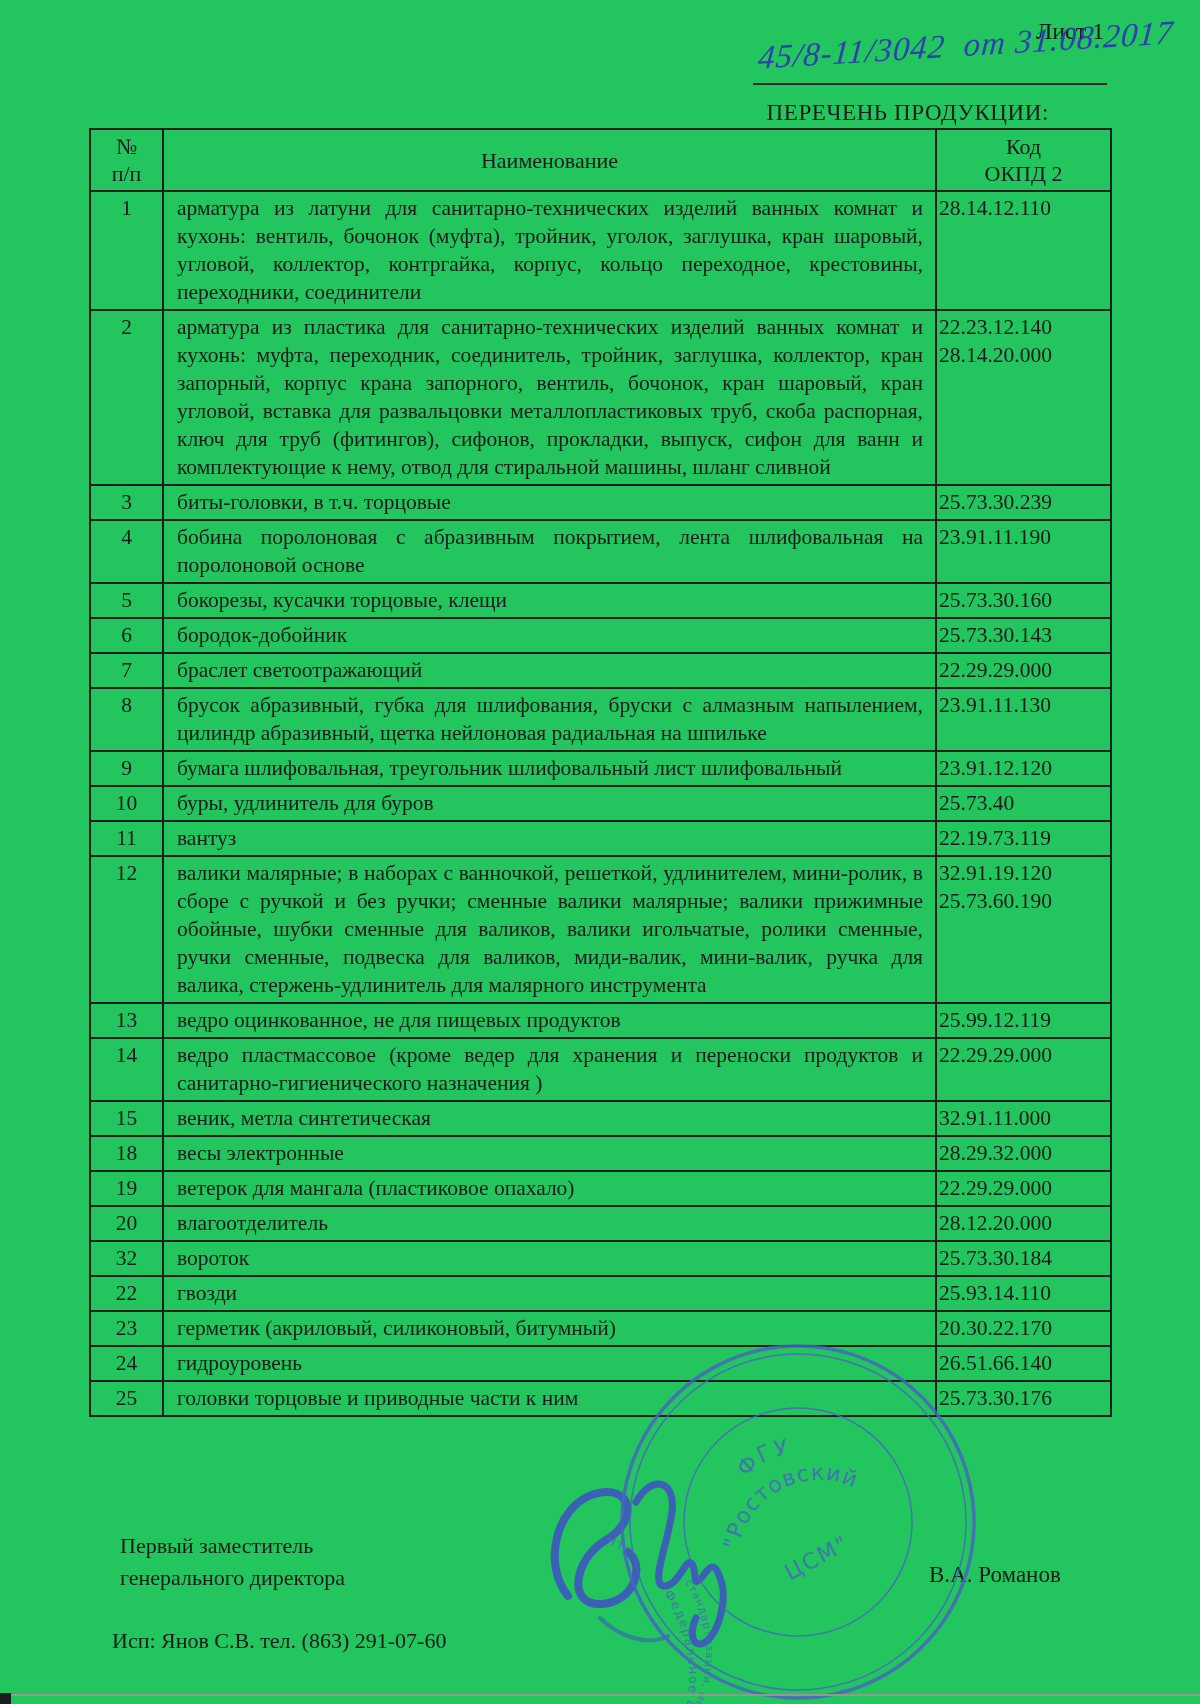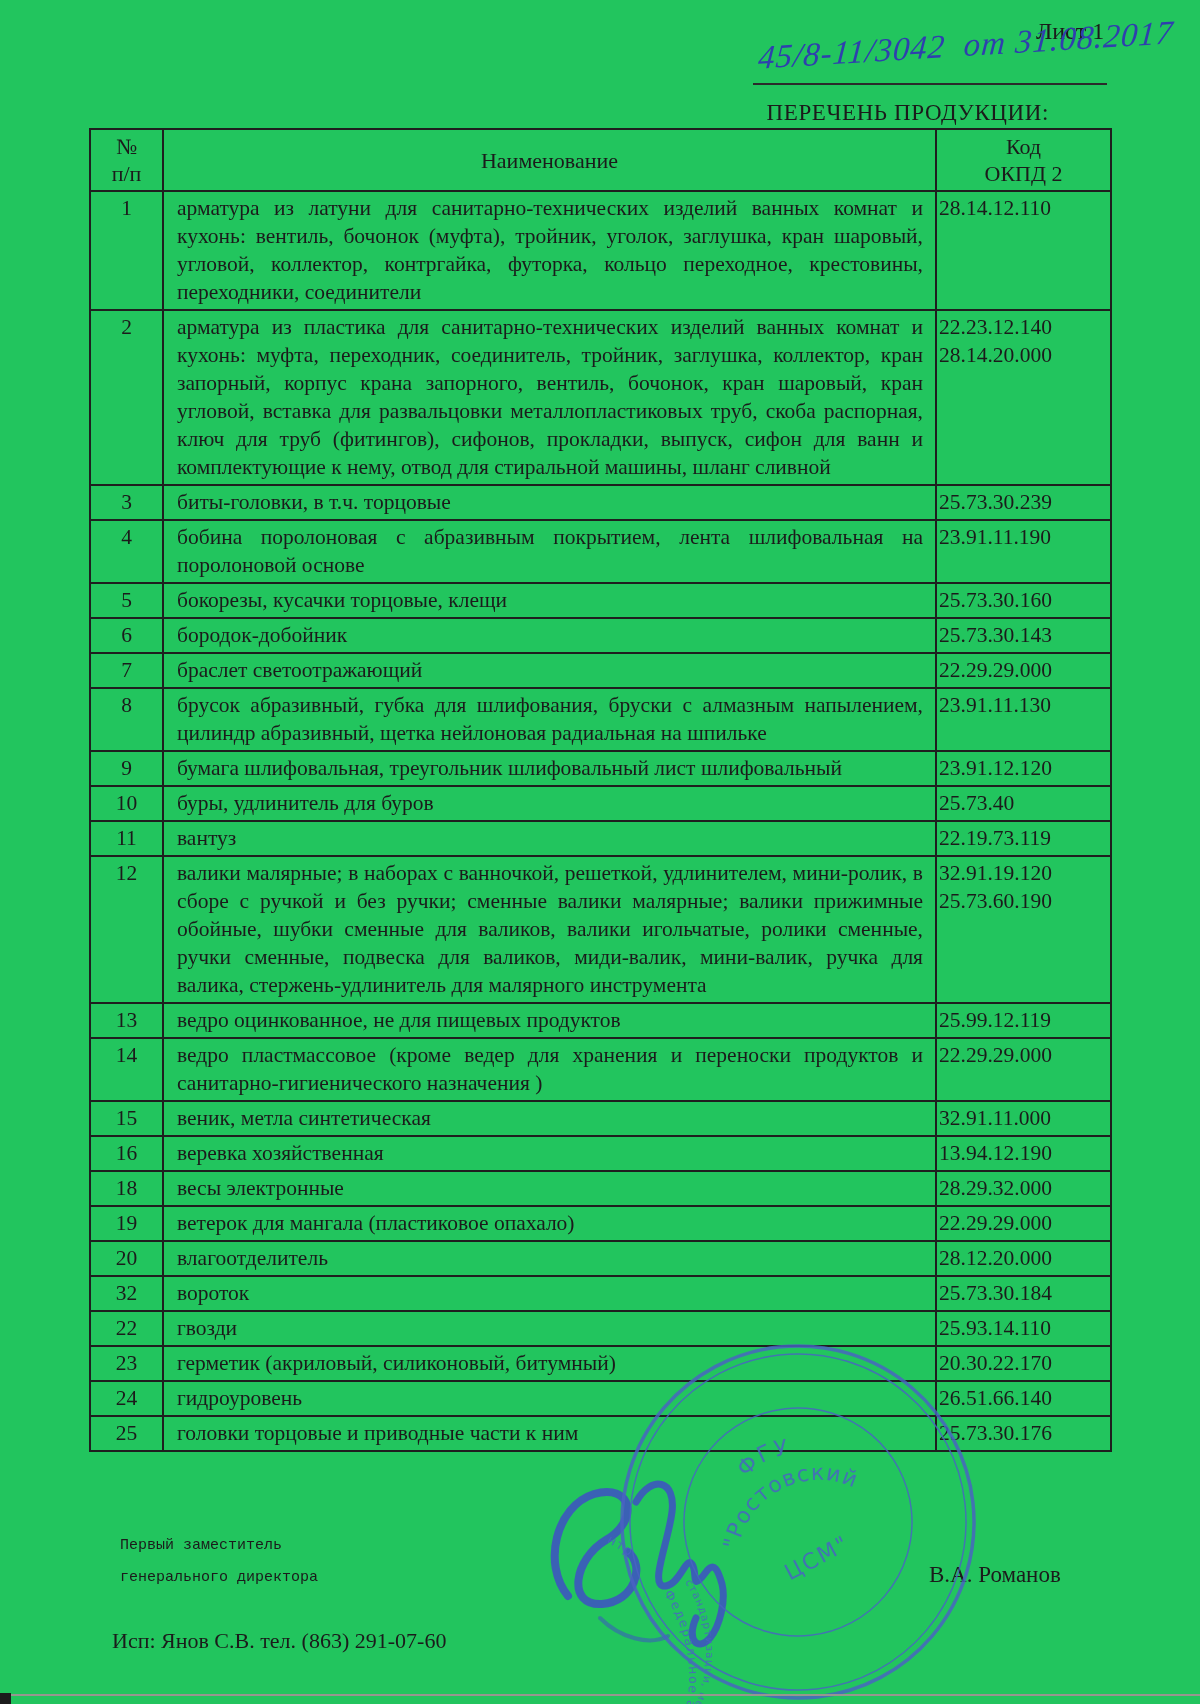--- a/index.html
+++ b/index.html
@@ -54,21 +54,21 @@
     text-align:center; padding:3px 2px; line-height:27px; font-size:22px;
   }
   td.c-num{ text-align:center; vertical-align:top; padding:2px 2px 3px 2px; line-height:28px;}
   td.c-name{
     text-align:justify; vertical-align:top;
     padding:2px 12px 3px 13px; line-height:28px;
   }
   td.c-code{ vertical-align:top; padding:2px 2px 3px 2px; line-height:28px;}
   .footer-title{
     position:absolute; left:120px; top:1530px;
-    font-size:15px; line-height:32px;font-family:Liberation Mono, monospace;
+    font-size:22px; line-height:32px;
   }
   .signatory-name{
     position:absolute; left:929px; top:1562px;
     font-size:23px;
   }
   .executor{
     position:absolute; left:112px; top:1628px;
     font-size:22px;
   }
   .signature-svg{
@@ -116,21 +116,21 @@
         <th>Наименование</th>
         <th>
           <div>Код</div>
           <div>ОКПД 2</div>
         </th>
       </tr>
     </thead>
     <tbody>
         <tr>
           <td class="c-num">1</td>
-          <td class="c-name">арматура из латуни для санитарно-технических изделий ванных комнат и кухонь: вентиль, бочонок (муфта), тройник, уголок, заглушка, кран шаровый, угловой, коллектор, контргайка, футорка, кольцо переходное, крестовины, переходники, соединители</td>
+          <td class="c-name">арматура из латуни для санитарно-технических изделий ванных комнат и кухонь: вентиль, бочонок (муфта), тройник, уголок, заглушка, кран шаровый, угловой, коллектор, контргайка, корпус, кольцо переходное, крестовины, переходники, соединители</td>
           <td class="c-code">
             <div>28.14.12.110</div>
           </td>
         </tr>
         <tr>
           <td class="c-num">2</td>
           <td class="c-name">арматура из пластика для санитарно-технических изделий ванных комнат и кухонь: муфта, переходник, соединитель, тройник, заглушка, коллектор, кран запорный, корпус крана запорного, вентиль, бочонок, кран шаровый, кран угловой, вставка для развальцовки металлопластиковых труб, скоба распорная, ключ для труб (фитингов), сифонов, прокладки, выпуск, сифон для ванн и комплектующие к нему, отвод для стиральной машины, шланг сливной</td>
           <td class="c-code">
             <div>22.23.12.140</div>
             <div>28.14.20.000</div>
@@ -219,27 +219,20 @@
           <td class="c-name">ведро пластмассовое (кроме ведер для хранения и переноски продуктов и санитарно-гигиенического назначения )</td>
           <td class="c-code">
             <div>22.29.29.000</div>
           </td>
         </tr>
         <tr>
           <td class="c-num">15</td>
           <td class="c-name">веник, метла синтетическая</td>
           <td class="c-code">
             <div>32.91.11.000</div>
-          </td>
-        </tr>
-        <tr>
-          <td class="c-num">16</td>
-          <td class="c-name">веревка хозяйственная</td>
-          <td class="c-code">
-            <div>13.94.12.190</div>
           </td>
         </tr>
         <tr>
           <td class="c-num">18</td>
           <td class="c-name">весы электронные</td>
           <td class="c-code">
             <div>28.29.32.000</div>
           </td>
         </tr>
         <tr>

